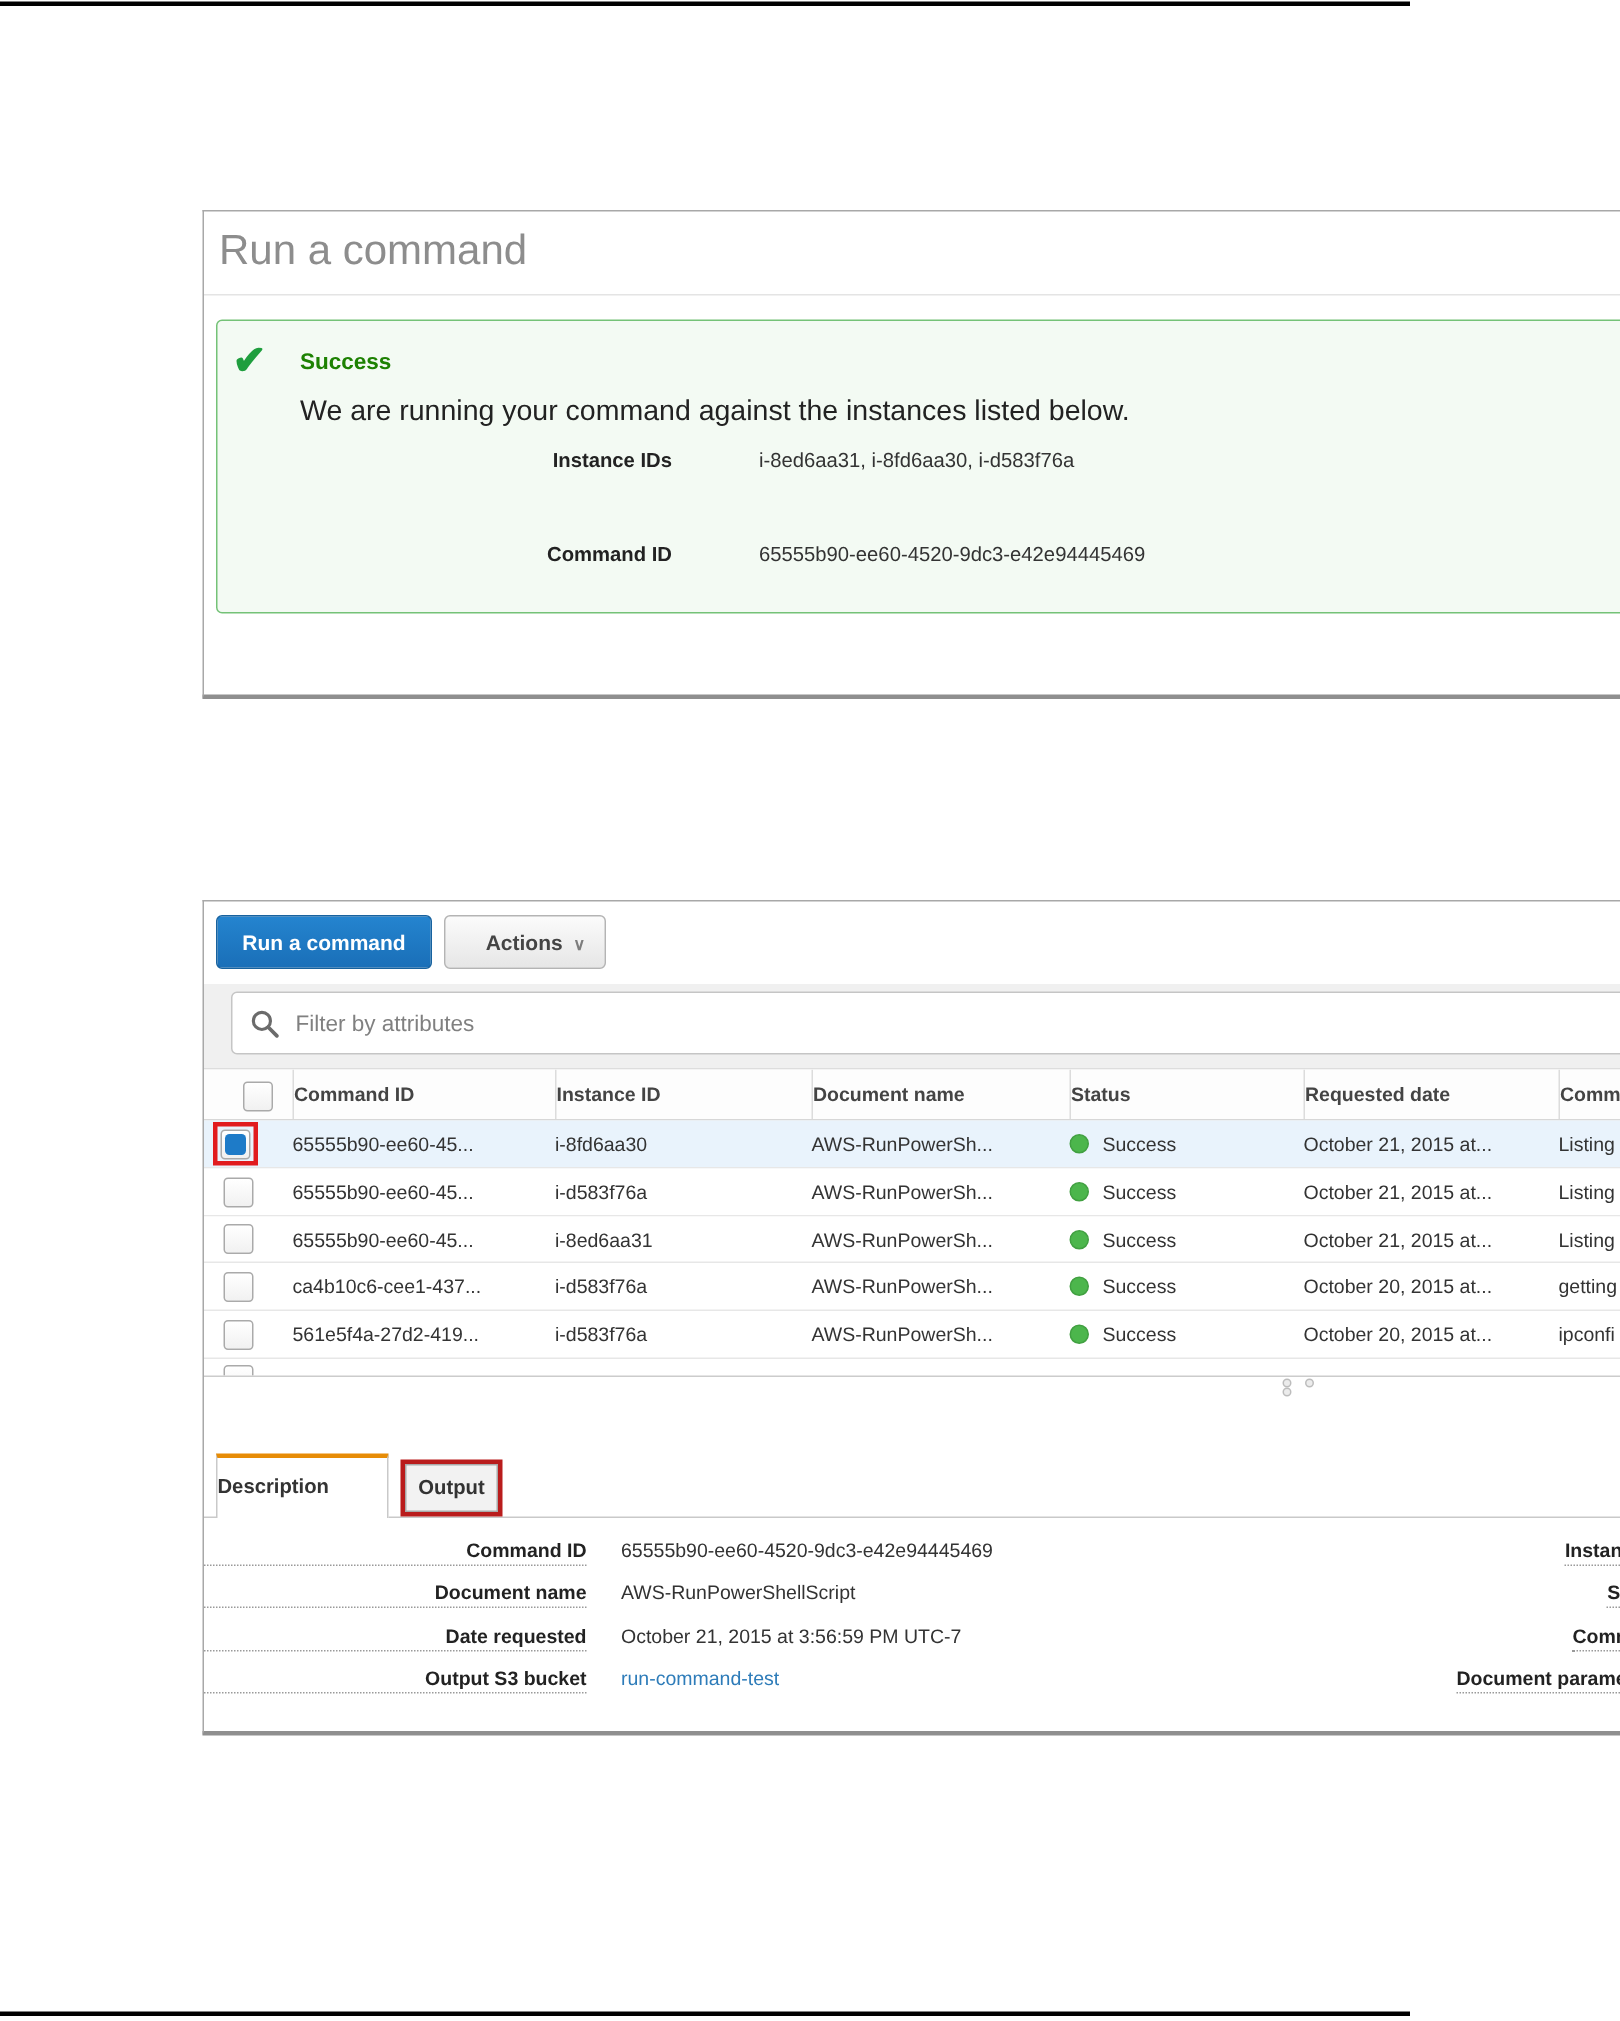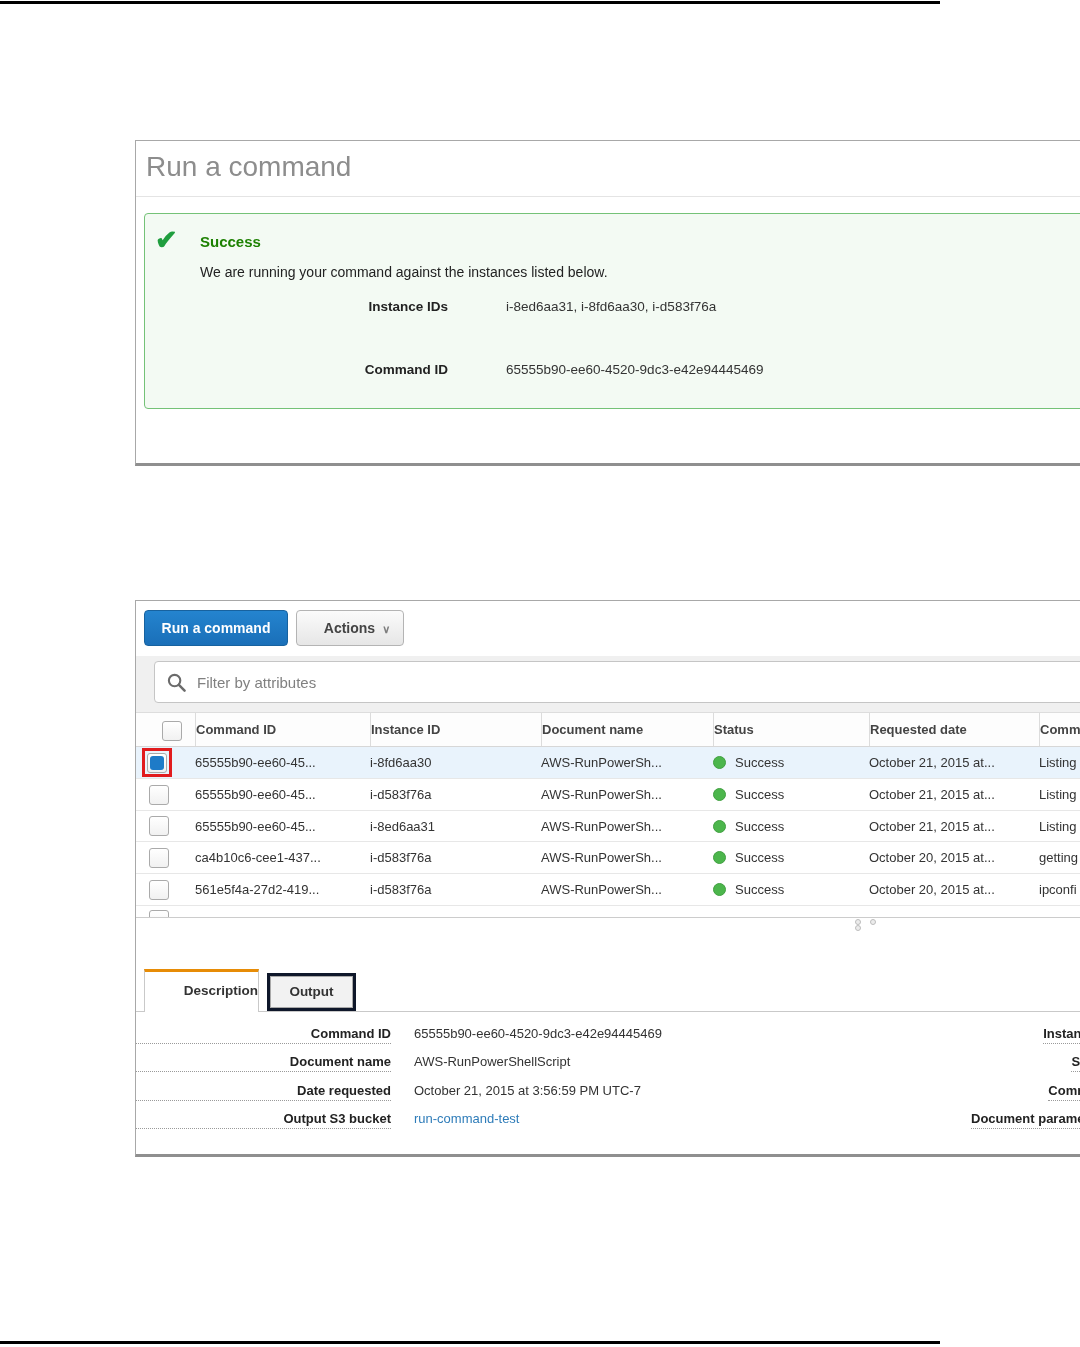--- a/index.html
+++ b/index.html
@@ -22,21 +22,21 @@
 
   
   .s1-title { position:absolute; left:10px; top:10px; font-size:28px; color:#8d8d8d; }
   .s1-divider { position:absolute; left:0; right:0; top:55px; height:1px; background:#e4e4e4; }
   .alert {
     position:absolute; left:8px; right:-6px; top:72px; height:196px;
     background:#f3faf3; border:1px solid #74c277; border-radius:4px;
   }
   .alert-check { position:absolute; left:10px; top:10px; font-size:27px; font-weight:bold; color:#1f9e3e; }
   .alert-title { position:absolute; left:55px; top:19px; font-size:15px; font-weight:bold; color:#1d8102; }
-  .alert-msg   { position:absolute; left:55px; top:50px; font-size:14px; color:#222; }
+  .alert-msg   { position:absolute; left:55px; top:50px; font-size:19px; color:#222; }
   .alert-row   { position:absolute; left:0; right:0; font-size:13.5px; }
   .alert-row.r1 { top:85px; } .alert-row.r2 { top:148px; }
   .alert-label { display:inline-block; width:303px; text-align:right; font-weight:bold; color:#222; }
   .alert-value { margin-left:26px; color:#333;padding-left:32px; }
 
   
   .btn { position:absolute; top:9px; height:36px; border-radius:4px; font-size:14px; font-weight:bold; text-align:center; cursor:pointer; }
   .btn-primary {
     left:8px; width:144px; line-height:34px; color:#fff;
     background:linear-gradient(#2484cf,#1a6fb8); border:1px solid #17629f;
@@ -92,25 +92,25 @@
 
   
   .summary { position:absolute; left:10px; top:324px; font-size:13.5px; color:#333; white-space:nowrap; }
   .summary b { color:#222; }
   .summary .gap { display:inline-block; width:33px; }
 
   
   .tab-desc {
     position:absolute; left:8px; top:368px; width:115px; height:43px; z-index:2;
     background:#fff; border:1px solid #c9c9c9; border-top:3px solid #e78c06; border-bottom:none;
-    font-size:13.5px; font-weight:bold; color:#333; text-align:right; line-height:37px; cursor:pointer;
+    font-size:13.5px; font-weight:bold; color:#333; text-align:left; line-height:37px; cursor:pointer;
   }
   .tab-output-annot {
-    position:absolute; left:131px; top:372px; width:89px; height:38px; z-index:2;
-    border:3px solid #0f172a; line-height:0;
+    position:absolute; left:131px; top:372px; width:68px; height:38px; z-index:2;
+    border:3px solid #b91c1c; line-height:0;
   }
   .tab-output {
     width:100%; height:100%; background:#f2f2f2; border:1px solid #a9a9a9;
     font-size:13.5px; font-weight:bold; color:#333; text-align:center; line-height:30px; cursor:pointer;
   }
   .tab-baseline { position:absolute; left:0; right:0; top:410px; height:1px; background:#c9c9c9; z-index:1; }
 
   
   .dl-row { position:absolute; left:0; font-size:13px; white-space:nowrap; }
   .dl-label { display:inline-block; width:255px; text-align:right; font-weight:bold; color:#222;

